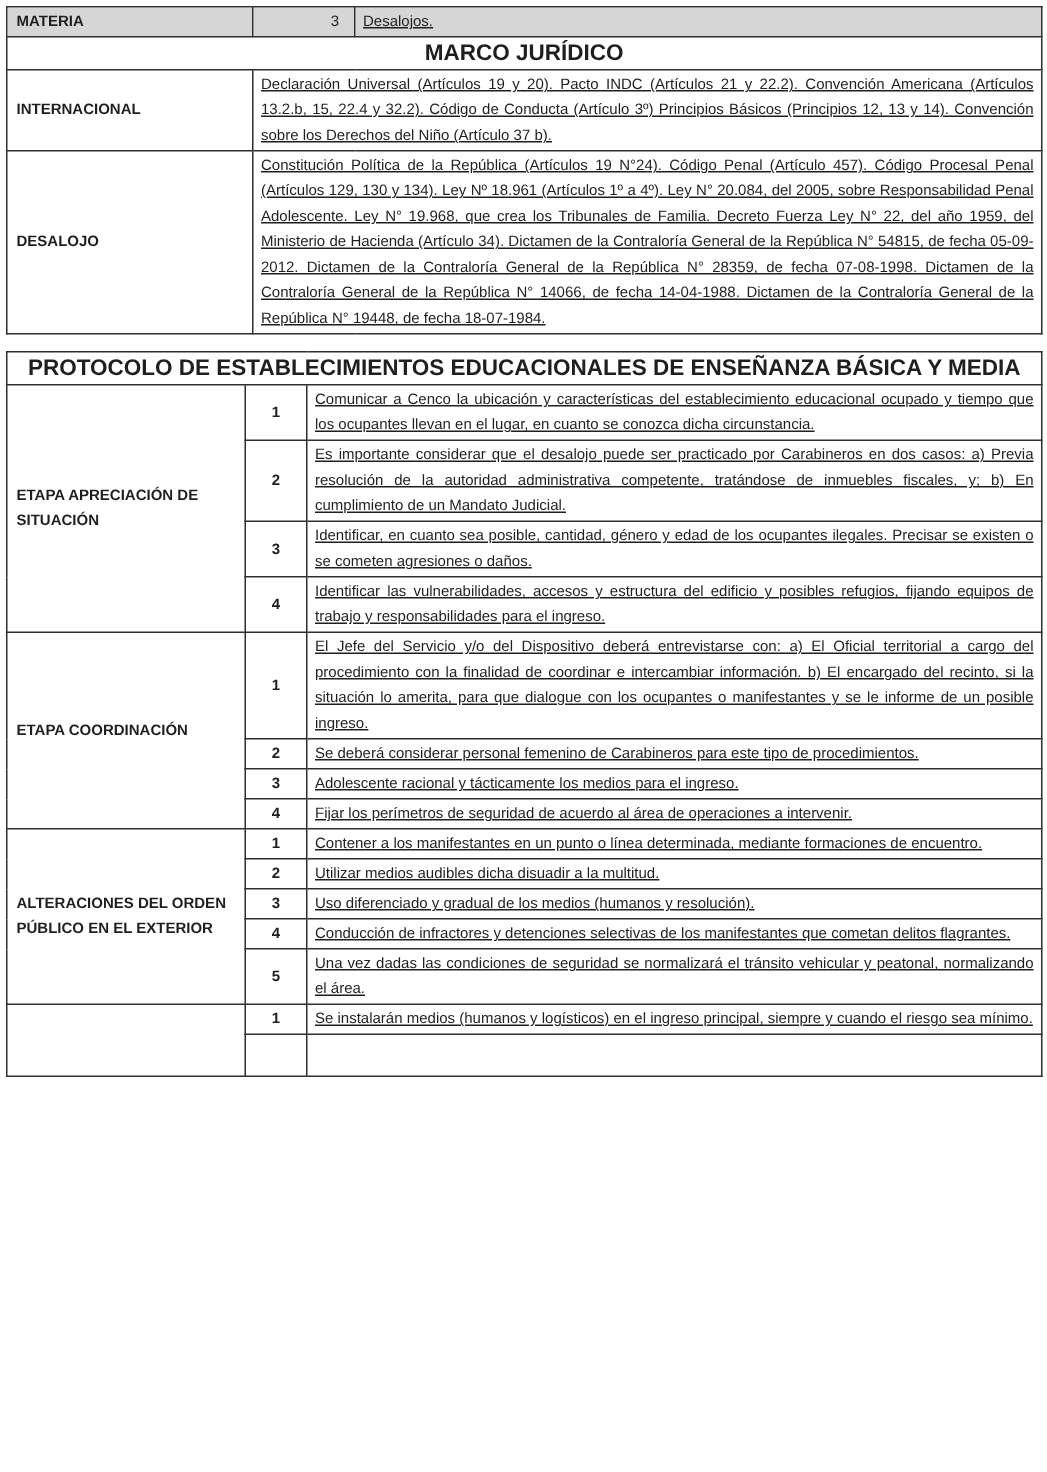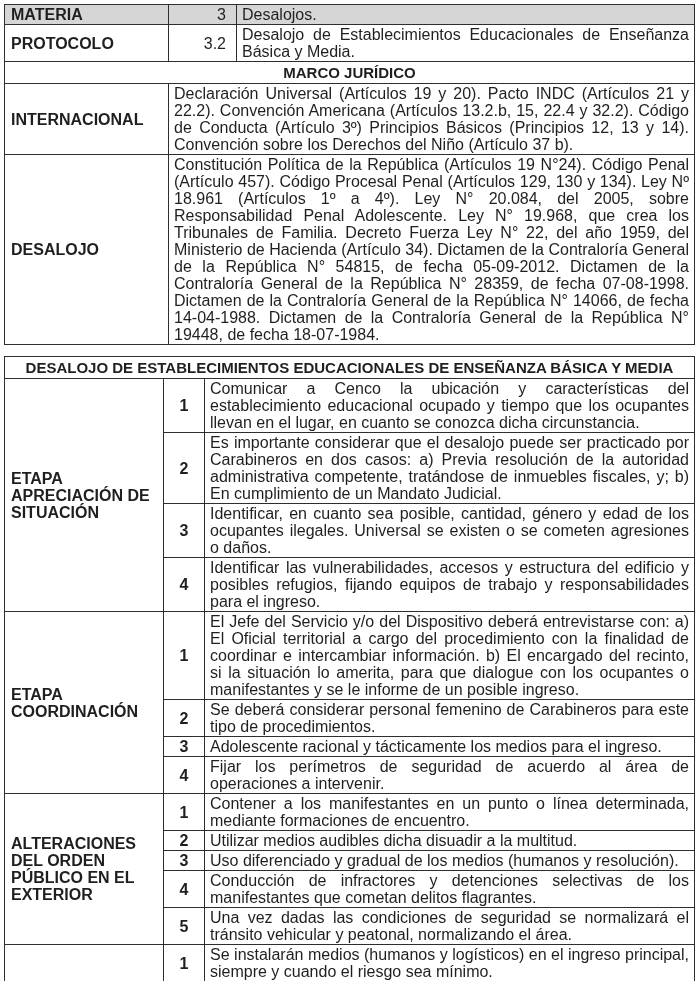--- a/index.html
+++ b/index.html
@@ -12,39 +12,39 @@
   }
   .page { padding: 4px 4px 0 4px; }
   table {
     border-collapse: collapse;
     width: 690px;
     table-layout: fixed;
   }
   td {
     border: 1px solid #2e2e2e;
     padding: 1px 5px;
-    font-size: 16px;
+    font-size: 10px;
     line-height: 17px;
     vertical-align: middle;
     overflow: hidden;
   }
   .t1 { margin-bottom: 11px; }
   
   .t1 col.cA { width: 164px; }
   .t1 col.cB { width: 68px; }
   .t1 col.cC { width: 458px; }
   
   .t2 col.cA { width: 159px; }
   .t2 col.cB { width: 41px; }
   .t2 col.cC { width: 490px; }
 
   .lbl { font-weight: bold; padding-left: 6px; }
   .num1 { text-align: right; padding-right: 10px; }
   .num2 { text-align: center; font-weight: bold; }
-  .desc { text-align: justify; }
+  .desc { text-align: justify; text-decoration: underline; }
   .hdr {
     text-align: center; font-weight: bold;
     font-size: 15px; line-height: 19px;
     padding: 1px 0;
   }
   .shaded td { background: #d6d6d6; }
   .partial-cell { height: 28px; }
 </style>
 </head>
 <body>
@@ -55,25 +55,20 @@
     <colgroup>
         <col class="cA">
         <col class="cB">
         <col class="cC">
       </colgroup>
     <tbody>
         <tr class="shaded">
           <td class="lbl">MATERIA</td>
           <td class="num1">3</td>
           <td class="desc">Desalojos.</td>
-        </tr>
-        <tr>
-          <td class="lbl">PROTOCOLO</td>
-          <td class="num1">3.2</td>
-          <td class="desc">Desalojo de Establecimientos Educacionales de Enseñanza Básica y Media.</td>
         </tr>
       </tbody>
     <tbody>
       <tr>
         <td class="hdr" colspan="3">MARCO JURÍDICO</td>
       </tr>
     </tbody>
     <tbody>
         <tr>
           <td class="lbl">INTERNACIONAL</td>
@@ -87,36 +82,36 @@
   </table>
 
   <table class="t2">
     <colgroup>
         <col class="cA">
         <col class="cB">
         <col class="cC">
       </colgroup>
     <tbody>
       <tr>
-        <td class="hdr" colspan="3">DESALOJO DE ESTABLECIMIENTOS EDUCACIONALES DE ENSEÑANZA BÁSICA Y MEDIA</td>
+        <td class="hdr" colspan="3">PROTOCOLO DE ESTABLECIMIENTOS EDUCACIONALES DE ENSEÑANZA BÁSICA Y MEDIA</td>
       </tr>
     </tbody>
     <tbody>
         <tr>
           <td class="lbl" rowspan="4">ETAPA APRECIACIÓN DE SITUACIÓN</td>
           <td class="num2">1</td>
           <td class="desc">Comunicar a Cenco la ubicación y características del establecimiento educacional ocupado y tiempo que los ocupantes llevan en el lugar, en cuanto se conozca dicha circunstancia.</td>
         </tr>
         <tr>
           <td class="num2">2</td>
           <td class="desc">Es importante considerar que el desalojo puede ser practicado por Carabineros en dos casos: a) Previa resolución de la autoridad administrativa competente, tratándose de inmuebles fiscales, y; b) En cumplimiento de un Mandato Judicial.</td>
         </tr>
         <tr>
           <td class="num2">3</td>
-          <td class="desc">Identificar, en cuanto sea posible, cantidad, género y edad de los ocupantes ilegales. Universal se existen o se cometen agresiones o daños.</td>
+          <td class="desc">Identificar, en cuanto sea posible, cantidad, género y edad de los ocupantes ilegales. Precisar se existen o se cometen agresiones o daños.</td>
         </tr>
         <tr>
           <td class="num2">4</td>
           <td class="desc">Identificar las vulnerabilidades, accesos y estructura del edificio y posibles refugios, fijando equipos de trabajo y responsabilidades para el ingreso.</td>
         </tr>
         <tr>
           <td class="lbl" rowspan="4">ETAPA COORDINACIÓN</td>
           <td class="num2">1</td>
           <td class="desc">El Jefe del Servicio y/o del Dispositivo deberá entrevistarse con: a) El Oficial territorial a cargo del procedimiento con la finalidad de coordinar e intercambiar información. b)  El encargado del recinto, si la situación lo amerita, para que dialogue con los ocupantes o manifestantes y se le informe de un posible ingreso.</td>
         </tr>

